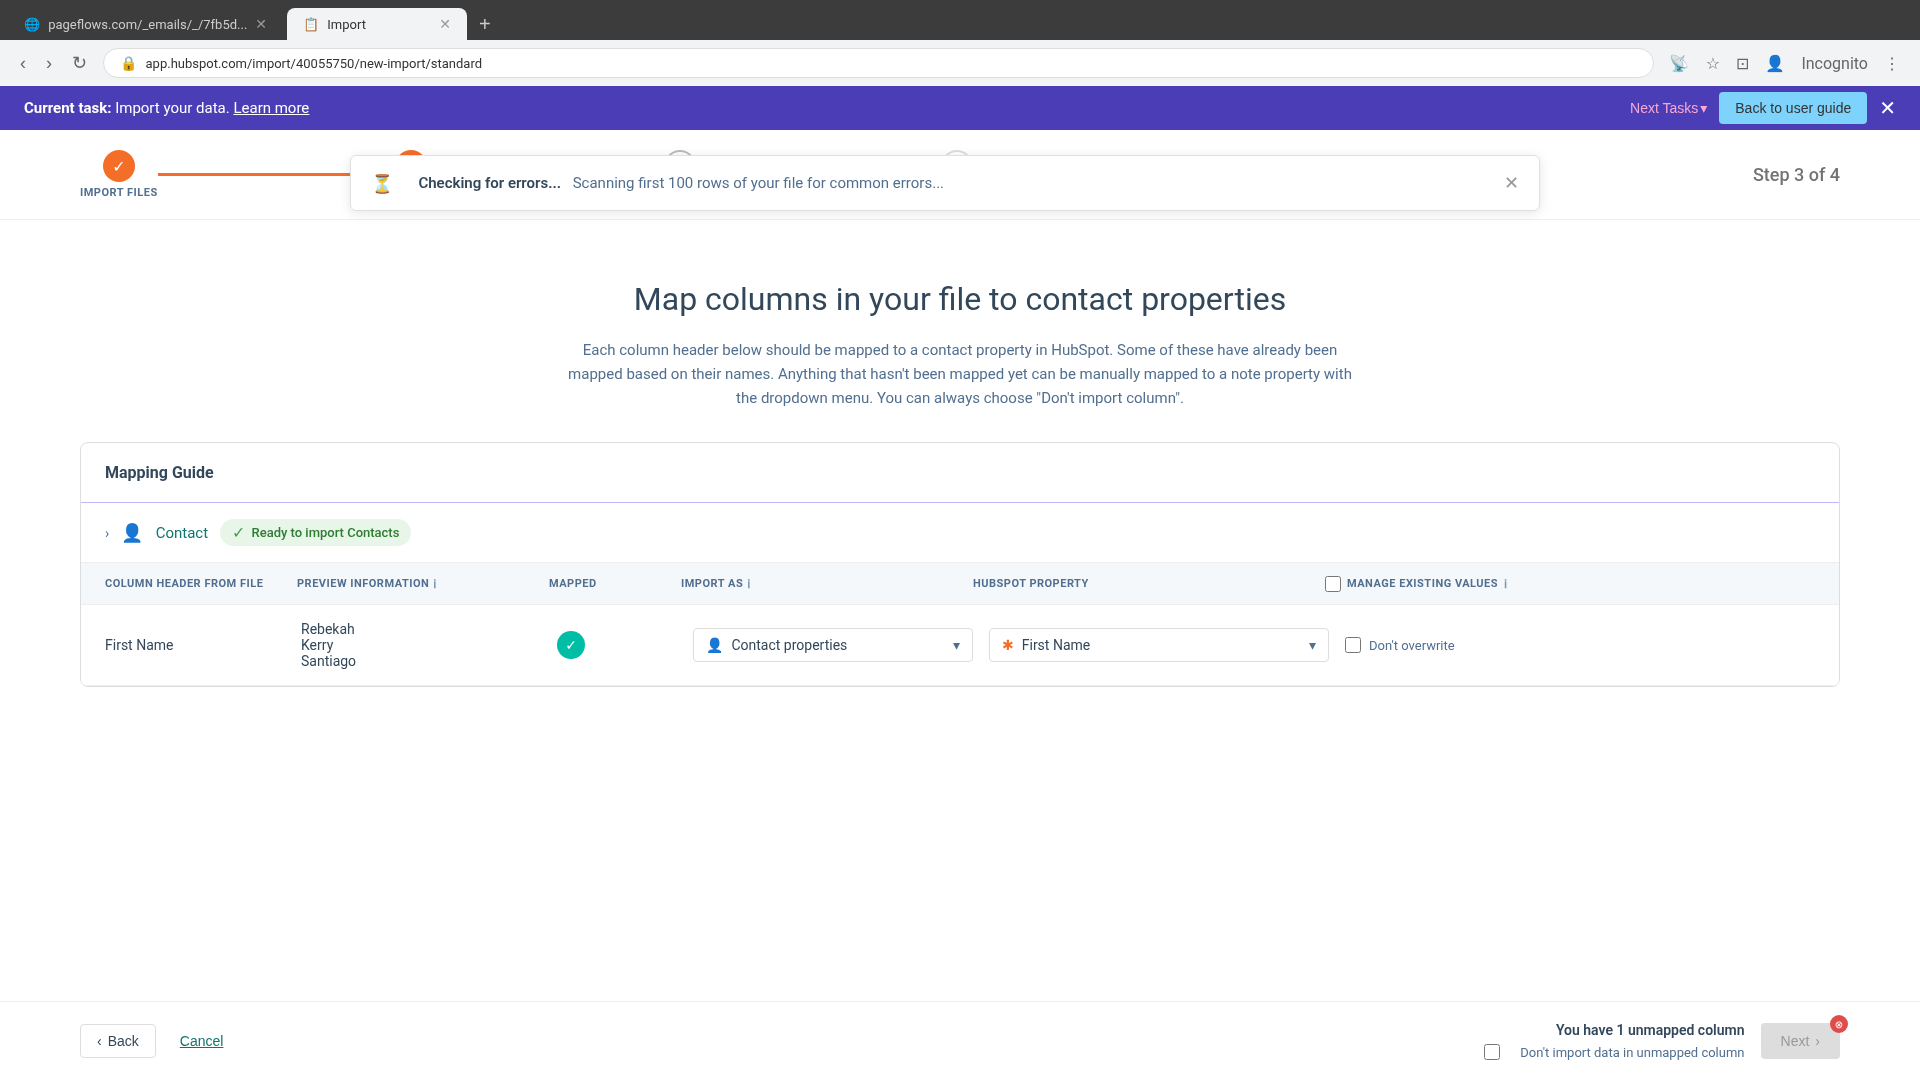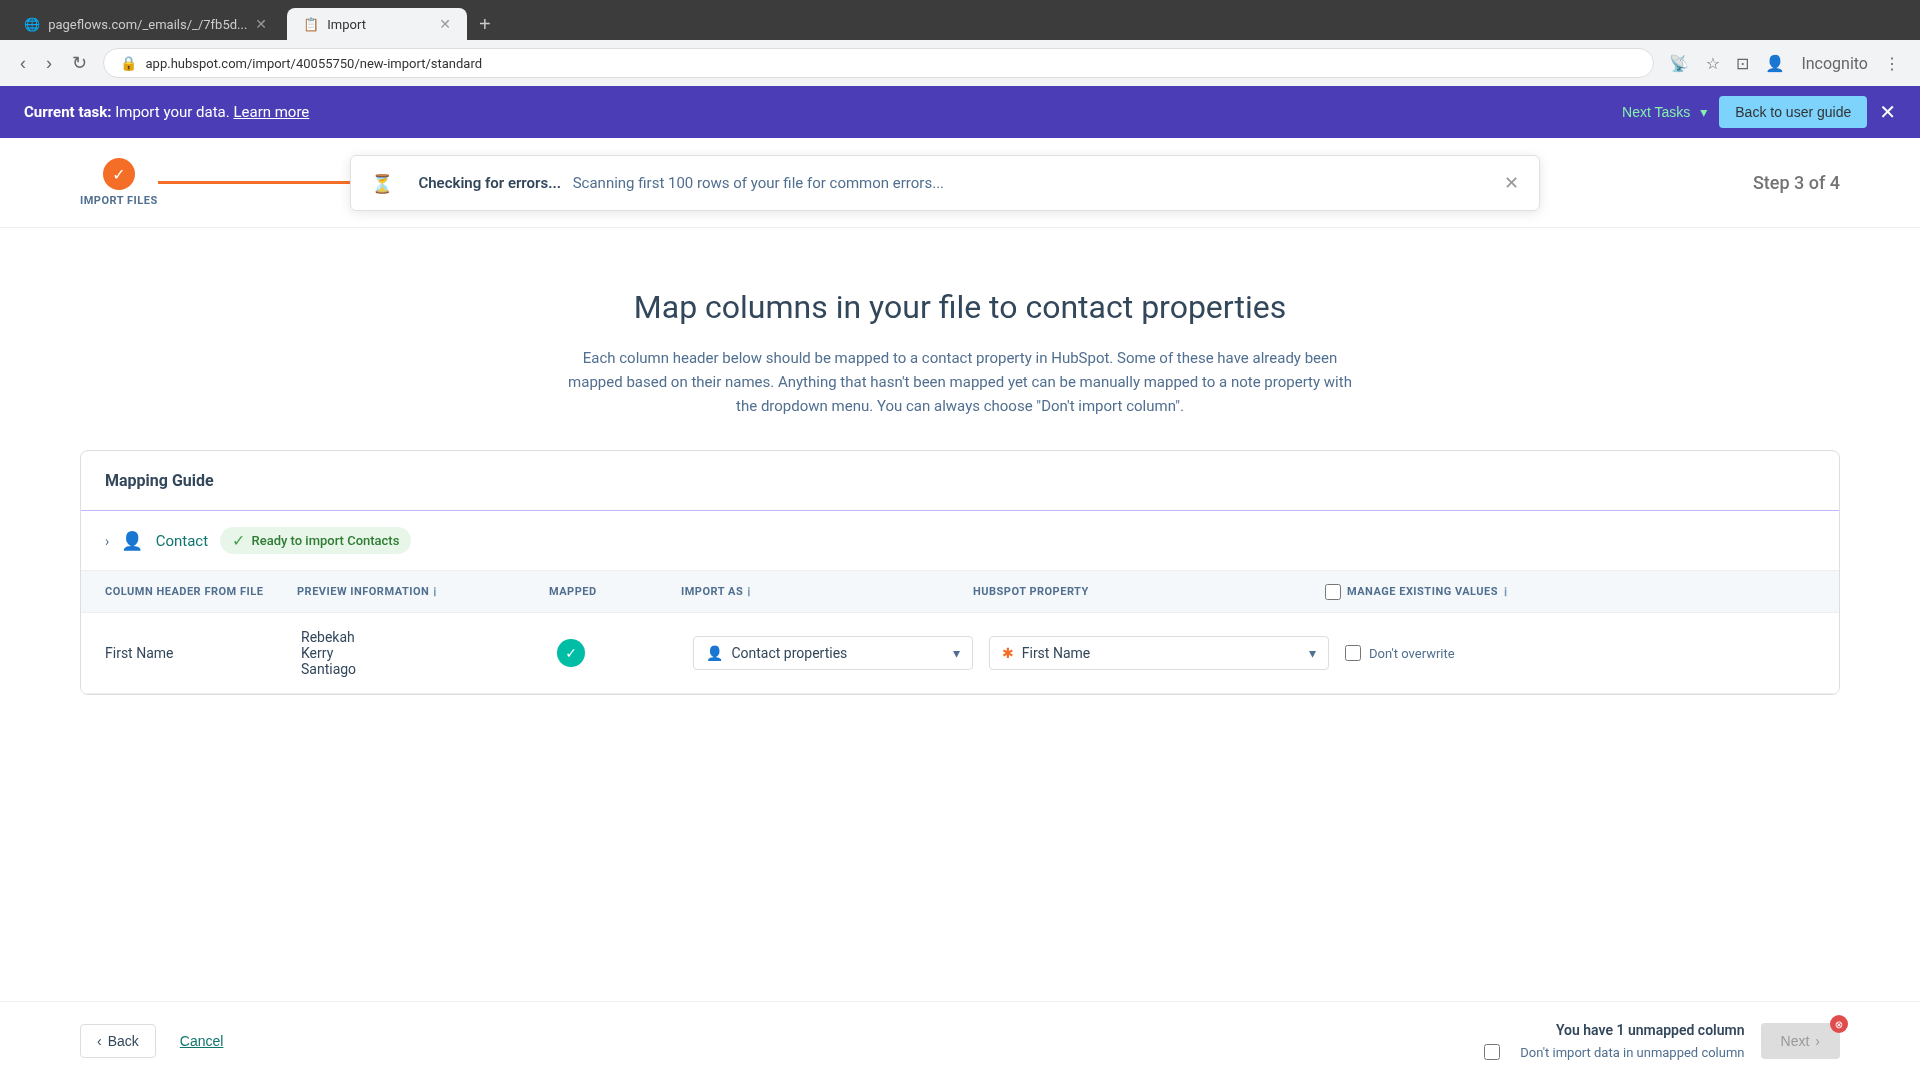--- a/index.html
+++ b/index.html
@@ -13,26 +13,26 @@
     .tab-close { margin-left: auto; color: #999; font-size: 14px; cursor: pointer; }
     .tab-add { background: none; border: none; color: #ccc; font-size: 20px; cursor: pointer; padding: 4px 8px; }
     .nav-bar { display: flex; align-items: center; gap: 12px; padding: 8px 16px; background: #f1f3f4; }
     .nav-btn { background: none; border: none; color: #666; cursor: pointer; font-size: 18px; padding: 4px; border-radius: 4px; }
     .address-bar { flex: 1; background: #fff; border: 1px solid #ddd; border-radius: 20px; padding: 6px 16px; font-size: 14px; color: #333; display: flex; align-items: center; gap: 8px; }
     .address-bar-text { color: #333; font-size: 13px; }
     .nav-icons { display: flex; gap: 8px; align-items: center; }
     .nav-icon { color: #666; font-size: 16px; cursor: pointer; padding: 4px; }
 
     
-    .task-bar { background: #4a3db5; color: white; display: flex; align-items: center; justify-content: space-between; padding: 0 24px; height: 52px; }
+    .task-bar { background: #4a3db5; color: white; display: flex; align-items: center; justify-content: space-between; padding: 0 24px; height: 44px; }
     .task-bar-left { font-size: 15px; }
     .task-bar-left strong { font-weight: 700; }
     .task-bar-left a { color: white; text-decoration: underline; cursor: pointer; }
     .task-bar-right { display: flex; align-items: center; gap: 12px; }
-    .next-tasks-btn { display: flex; align-items: center; gap: 10px; color: #86efac; font-size: 14px; cursor: pointer; background: none; border: none; }
+    .next-tasks-btn { display: flex; align-items: center; gap: 2px; color: #f9a8d4; font-size: 14px; cursor: pointer; background: none; border: none; }
     .back-to-guide-btn { background: #7dd3fc; color: #333; border: none; border-radius: 4px; padding: 8px 16px; font-size: 14px; cursor: pointer; font-weight: 500; }
     .task-bar-close { color: white; font-size: 20px; cursor: pointer; background: none; border: none; }
 
     
     .progress-area { display: flex; align-items: center; justify-content: space-between; padding: 20px 80px; border-bottom: 1px solid #eee; position: relative; }
     .step-of { font-size: 18px; color: #737373; font-weight: 500; white-space: nowrap; }
 
     
     .main-content { padding: 40px 80px; }
     .page-title { text-align: center; font-size: 32px; font-weight: 400; color: #33475b; margin-bottom: 20px; }

